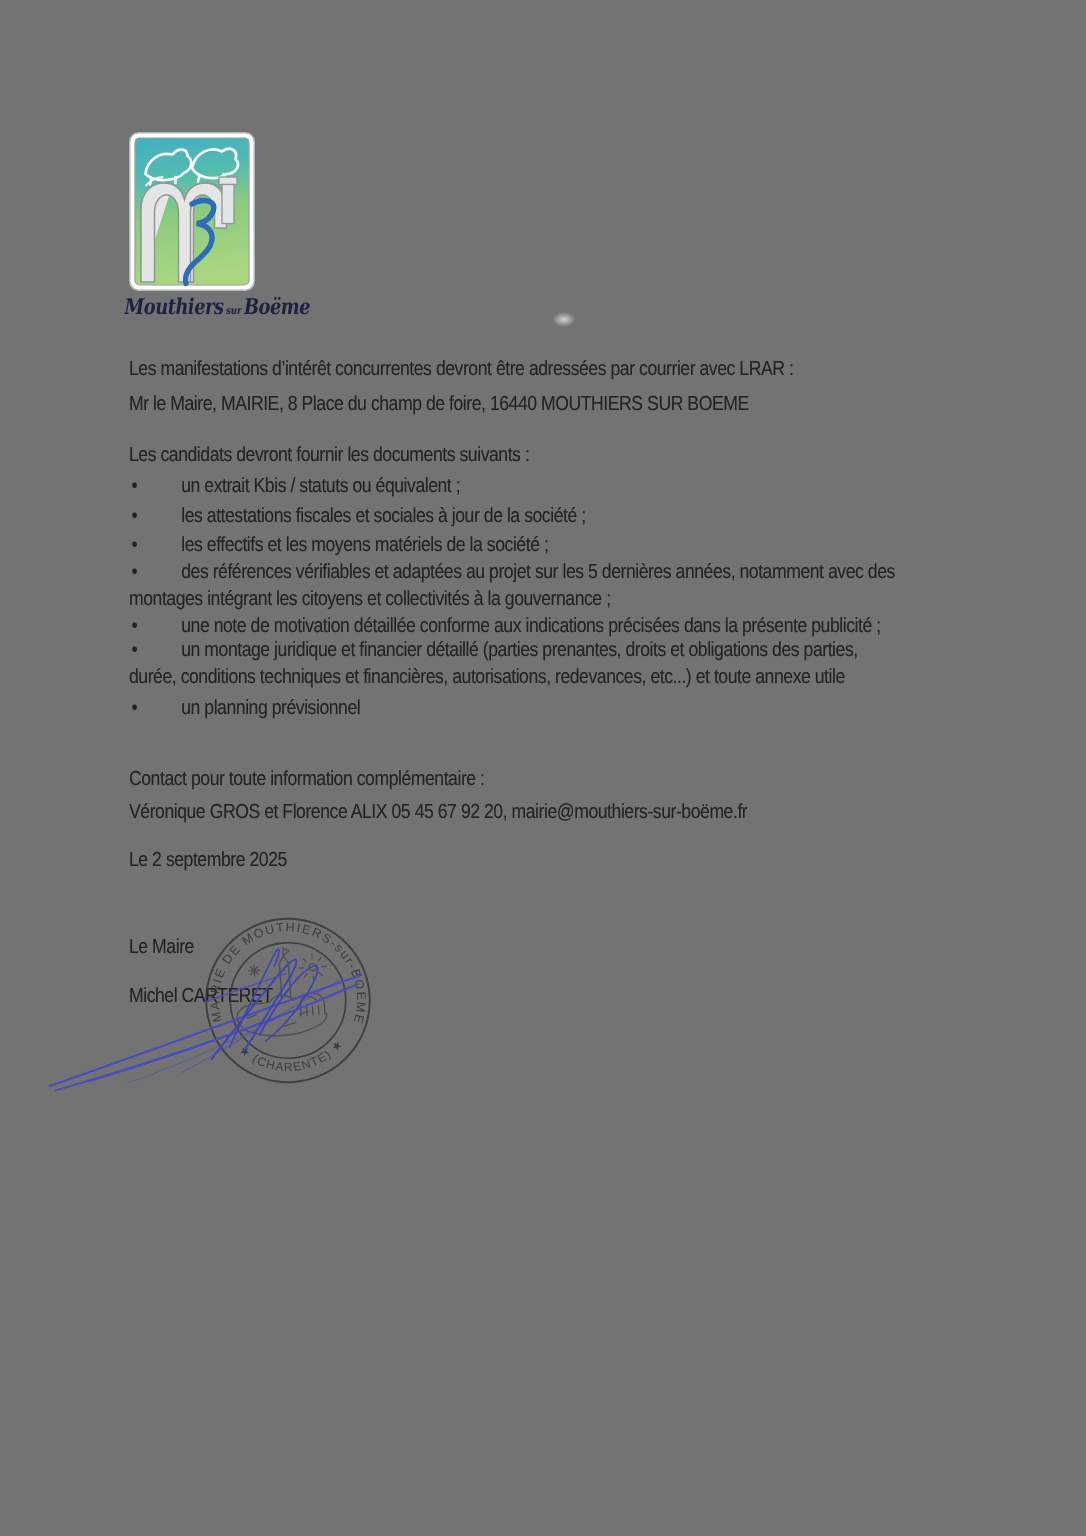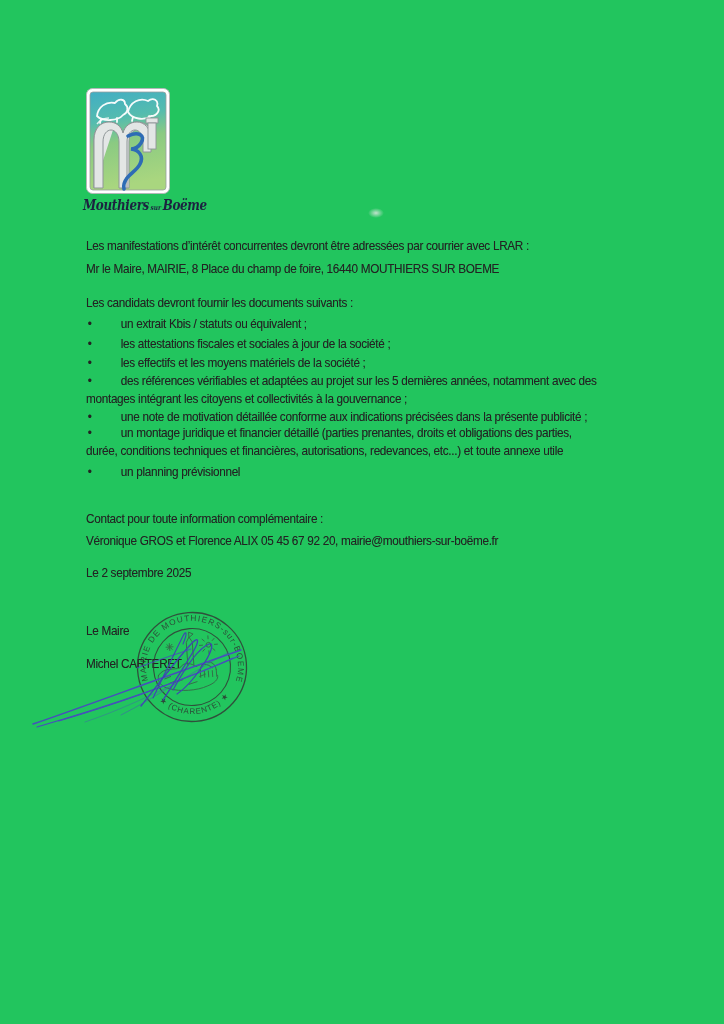--- a/index.html
+++ b/index.html
@@ -1,21 +1,21 @@
 <!DOCTYPE html>
 <html><head>
 <meta charset="utf-8">
 <style>
   html, body { margin: 0; padding: 0; background: #ffffff; }
   body {
     width: 724px; height: 1024px; overflow: hidden; position: relative;
     font-family: "Liberation Sans", sans-serif;
     -webkit-font-smoothing: antialiased;
   }
-  .page { position: absolute; inset: 0; background: #22c55e; }
+  .page { position: absolute; inset: 0; background: #737373; }
 
   
   .logo-wrap { position: absolute; left: 86px; top: 88px; width: 84px; }
   .logo-caption {
     position: absolute; left: -3px; top: 108px; width: 120px;
     font-family: "DejaVu Serif", serif; font-style: italic; font-weight: bold;
     font-size: 14.5px; color: #1c2240; white-space: nowrap;
     transform: scaleX(0.82); transform-origin: 0 0; letter-spacing: -0.4px;
   }
   .logo-caption .sur { font-size: 7px; font-weight: bold; letter-spacing: 0; margin: 0 2px; }

